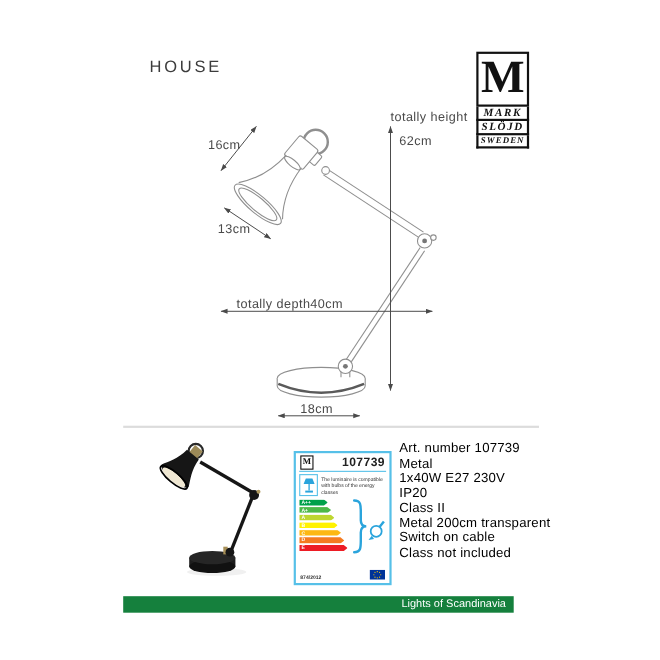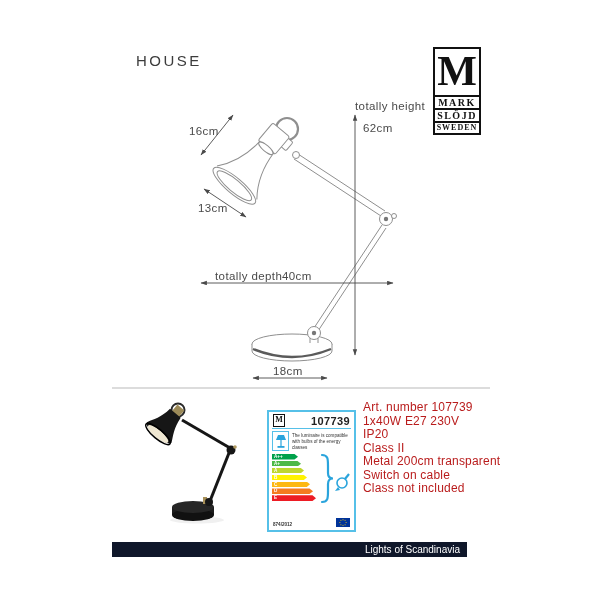--- a/index.html
+++ b/index.html
@@ -6,21 +6,21 @@
   #sheet{position:relative;width:530px;height:600px;background:#fff;overflow:hidden;
          font-family:"Liberation Sans",sans-serif;color:#3d3d3d;}
   .abs{position:absolute;}
 
   
   #title{left:136px;top:52px;font-size:15px;letter-spacing:2.5px;color:#3c3c3c;}
 
   
   #logo{left:433px;top:47px;width:48px;font-family:"Liberation Serif",serif;color:#111;text-align:center;}
   #logo .m-box{border:2px solid #111;height:50px;box-sizing:border-box;font-size:42px;font-weight:bold;line-height:45px;}
-  #logo .row{border:2px solid #111;border-top:none;box-sizing:border-box;font-weight:bold;letter-spacing:1.5px;line-height:11px;font-size:10px;}
+  #logo .row{border:2px solid #111;border-top:none;box-sizing:border-box;font-weight:bold;letter-spacing:1.5px;line-height:11px;font-size:10px;font-style:italic;}
   #logo .row.small{font-size:8px;letter-spacing:1px;line-height:10px;}
 
   
   #drawing{left:105px;top:85px;}
   #drawing text{font-family:"Liberation Sans",sans-serif;font-size:11.5px;fill:#4a4a4a;letter-spacing:.4px;}
 
   
   #separator{left:112px;top:387px;width:378px;height:2px;background:#dcdcdc;}
 
   
@@ -36,21 +36,21 @@
   .el-picto{width:15px;height:18px;border:1px solid #56c0e8;flex:none;display:flex;align-items:center;justify-content:center;}
   .el-compat-text{font-size:4.6px;line-height:1.3;color:#333;padding-top:2px;}
   .el-arrows-wrap{position:relative;margin-top:3px;height:50px;}
   .el-arrow{height:5.6px;margin-bottom:1.3px;color:#fff;font-size:4.6px;font-weight:bold;line-height:5.9px;padding-left:2px;
             clip-path:polygon(0 0,calc(100% - 3.5px) 0,100% 50%,calc(100% - 3.5px) 100%,0 100%);}
   .el-brace{position:absolute;left:47px;top:-1px;}
   .el-foot{display:flex;justify-content:space-between;align-items:flex-end;margin-top:auto;padding:0 1px;}
   .el-reg{font-size:4.6px;font-weight:bold;color:#333;}
 
   
-  #specs{left:363px;top:401px;font-size:12px;line-height:13.5px;color:#b91c1c;letter-spacing:.2px;}
+  #specs{left:363px;top:401px;font-size:12px;line-height:13.5px;color:#000000;letter-spacing:.2px;}
 
   
   #banner{left:112px;top:542px;width:355px;height:15px;box-sizing:border-box;text-align:right;
           color:#fff;font-size:10px;line-height:15px;padding-right:7px;}
 </style>
 </head>
 <body>
 
 <div id="sheet">
 
@@ -196,25 +196,26 @@
             <circle cx="4.9" cy="6.7" r="0.55"></circle>
           <circle cx="3.9" cy="4.5" r="0.55"></circle>
             <circle cx="4.9" cy="2.3" r="0.55"></circle>
         </g>
       </svg>
     </div>
   </div>
 
   <div id="specs" class="abs">
     <div>Art. number 107739</div>
+    <div>Metal</div>
     <div>1x40W E27 230V</div>
     <div>IP20</div>
     <div>Class II</div>
     <div>Metal 200cm transparent</div>
     <div>Switch on cable</div>
     <div>Class not included</div>
   </div>
 
-  <div id="banner" class="abs" style="background: #0f172a;">
+  <div id="banner" class="abs" style="background: #15803d;">
     <span>Lights of Scandinavia</span>
   </div>
 
 </div>
 
 </body></html>

